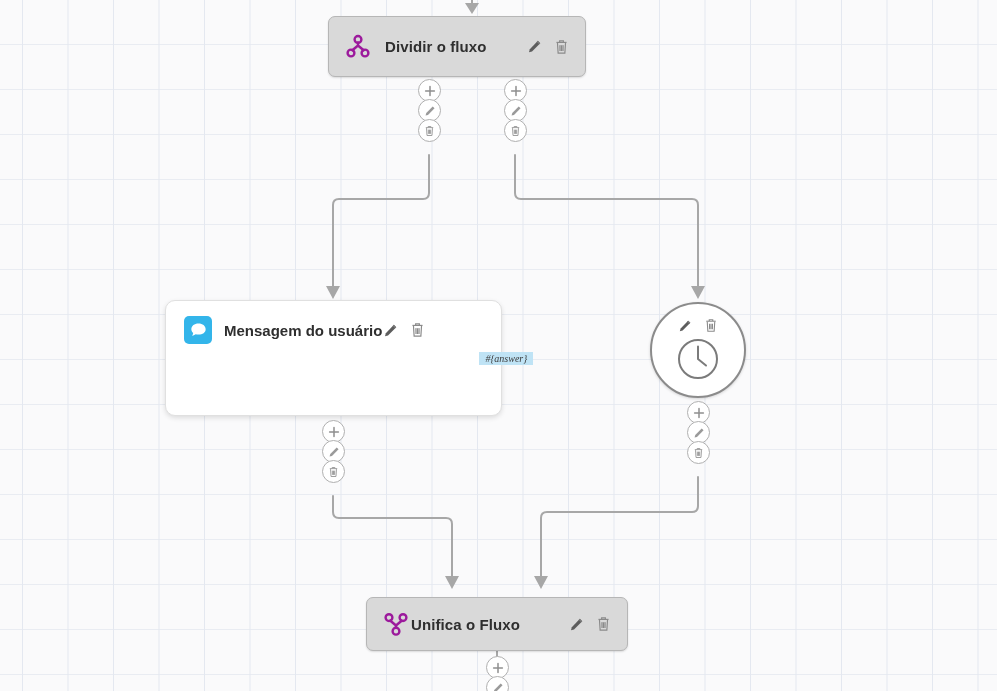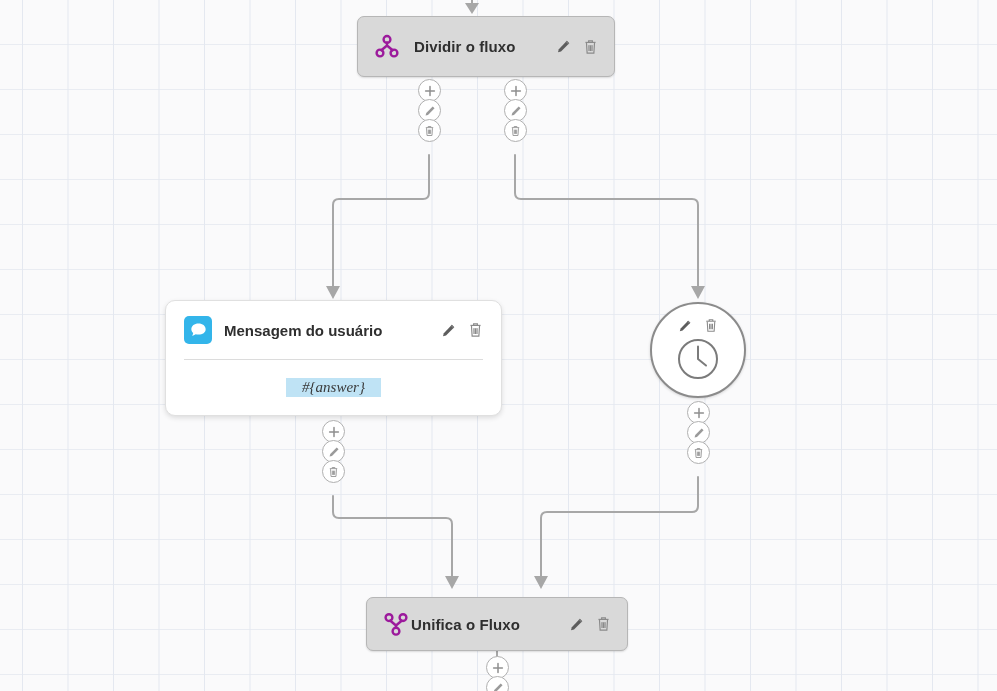--- a/index.html
+++ b/index.html
@@ -72,21 +72,21 @@
     white-space: nowrap;
   }
 
   
   .node-card {
     background: #ffffff;
     border: 1px solid #e0e0e0;
     border-radius: 10px;
     box-shadow: 0 2px 5px rgba(0,0,0,0.12);
     display: flex;
-    flex-direction: column;
+    flex-direction: row;
     text-align: center;
   }
   .card-head {
     display: flex;
     align-items: center;
     height: 58px;
     padding: 0 18px 0 18px;
   }
   .card-head .node-title {
     font-size: 15px;
@@ -102,24 +102,24 @@
   }
   .card-body {
     flex: 1;
     display: flex;
     align-items: center;
     justify-content: center;
   }
   .var-token {
     font-family: "Liberation Serif", serif;
     font-style: italic;
-    font-size: 15px;
+    font-size: 10px;
     color: #3a3a3a;
     background: #bfe3f5;
-    padding: 1px 16px;
+    padding: 1px 6px;
     white-space: nowrap;
   }
 
   
   .node-circle {
     width: 96px;
     height: 96px;
     border-radius: 50%;
     background: #ffffff;
     border: 2px solid #8b8b8b;
@@ -192,21 +192,21 @@
 
     <path class="edge-path" d="M333,496 L333,512 Q333,518 339,518 L446,518 Q452,518 452,524 L452,578"></path>
     <polygon class="edge-head" points="445,576 459,576 452,589"></polygon>
 
     <path class="edge-path" d="M698,477 L698,506 Q698,512 692,512 L547,512 Q541,512 541,518 L541,578"></path>
     <polygon class="edge-head" points="534,576 548,576 541,589"></polygon>
 
     <path class="edge-path" d="M497,649 L497,656"></path>
   </svg>
 
-  <div class="node node-gray" style="left:357px; top:16px; width:258px; height:61px;">
+  <div class="node node-gray" style="left:328px; top:16px; width:258px; height:61px;">
     <span style="display:inline-flex;width:26px;height:26px;">
       <svg width="26" height="26" viewBox="0 0 26 26" xmlns="http://www.w3.org/2000/svg">
         <g stroke="#9c1a9c" stroke-width="2.4" fill="none">
           <path d="M13,7.5 L13,11.5 M13,11.5 L6.5,17 M13,11.5 L19.5,17"></path>
         </g>
         <circle cx="13" cy="5.4" r="3.4" fill="none" stroke="#9c1a9c" stroke-width="2.4"></circle>
         <circle cx="6" cy="19" r="3.4" fill="none" stroke="#9c1a9c" stroke-width="2.4"></circle>
         <circle cx="20" cy="19" r="3.4" fill="none" stroke="#9c1a9c" stroke-width="2.4"></circle>
       </svg>
     </span>

